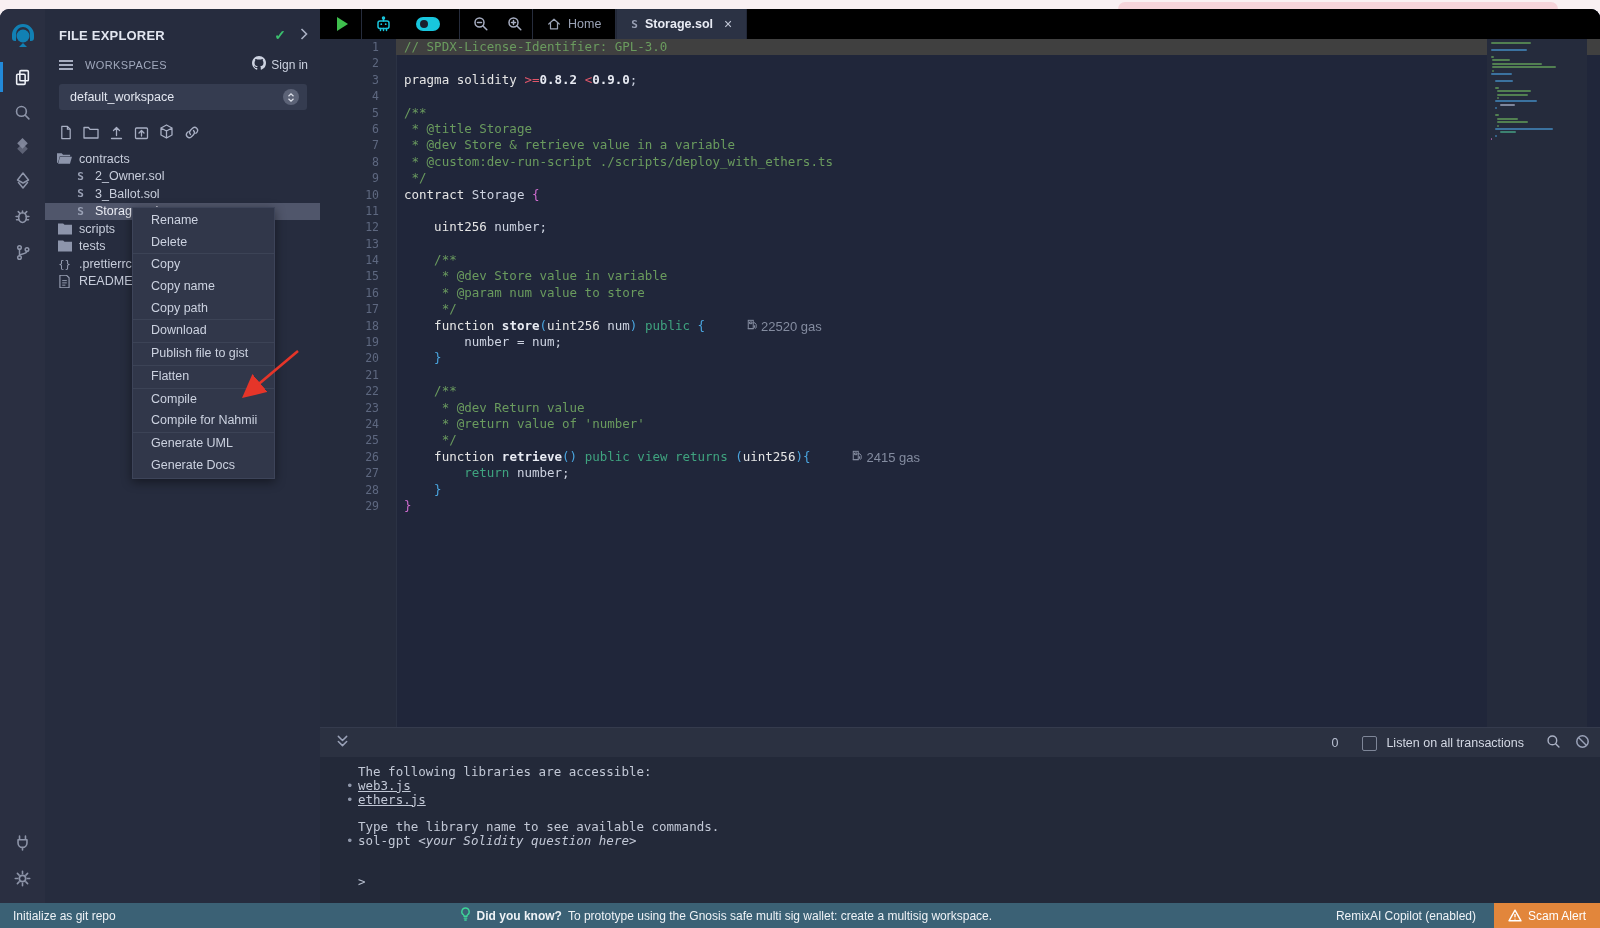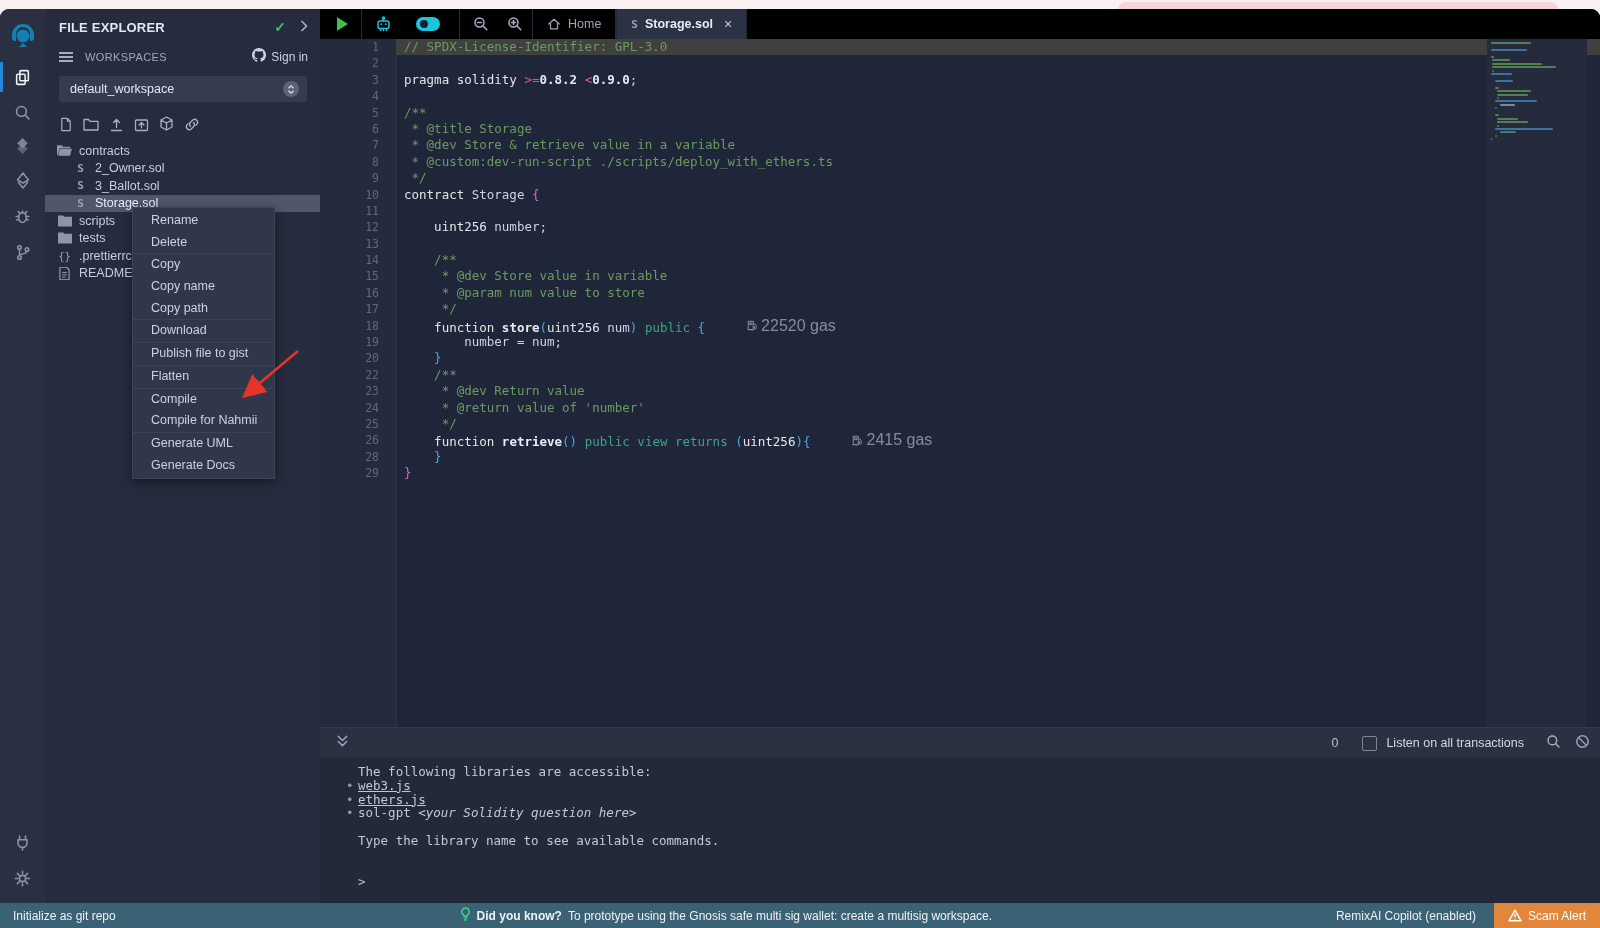--- a/index.html
+++ b/index.html
@@ -12,21 +12,21 @@
        border-radius:9px 9px 0 0;overflow:hidden;}
   
   .sidebar{position:absolute;left:0;top:0;width:45px;bottom:25px;background:#2a2f41;border-right:1px solid #1d2230;}
   .side-ic{position:absolute;left:0;width:45px;height:34px;display:flex;align-items:center;justify-content:center;}
   .side-ic svg{stroke:#8d94a8;fill:none;stroke-width:1.5;stroke-linecap:round;stroke-linejoin:round;}
   .side-ic.active svg{stroke:#eef1f7;}
   .side-ic.active::before{content:"";position:absolute;left:0;top:2px;bottom:2px;width:3px;background:#2289d8;}
   .logo-ic svg{stroke:none;fill:#1180b4;}
   
   .panel{position:absolute;left:45px;top:0;width:275px;bottom:25px;background:#262c3e;border-right:1px solid #1b2030;}
-  .panel-head{display:flex;align-items:center;padding:9px 12px 4px 14px;}
+  .panel-head{display:flex;align-items:center;padding:9px 12px 4px 14px;margin-top:8px;}
   .panel-title{font-size:13px;font-weight:bold;color:#e2e6f0;letter-spacing:.2px;flex:1;}
   .chk{color:#3bbf6e;font-size:14px;font-weight:bold;margin-right:14px;}
   .chev-r svg{stroke:#aab1c4;fill:none;stroke-width:1.6;}
   .ws-row{display:flex;align-items:center;padding:8px 12px 2px 14px;}
   .burger{width:14px;height:2px;background:#a6adc0;box-shadow:0 -4px 0 #a6adc0,0 4px 0 #a6adc0;margin-right:12px;}
   .ws-label{font-size:11px;color:#a0a8bc;letter-spacing:.4px;flex:1;}
   .signin{display:flex;align-items:center;gap:5px;font-size:12px;color:#ccd2e0;}
   .gh svg{fill:#ccd2e0;}
   .ws-select{margin:9px 13px 0 14px;height:26px;background:#353c50;border-radius:3px;display:flex;align-items:center;
     padding:0 8px 0 11px;font-size:12.5px;color:#e3e7f0;}
@@ -72,22 +72,22 @@
   .gutter-bg{position:absolute;left:0;top:0;bottom:0;width:76px;background:#252b3c;border-right:1px solid #2b3244;}
   .code-col{position:absolute;left:0;top:0;right:0;}
   .code-row{display:flex;height:16.4px;line-height:16.4px;font-family:"DejaVu Sans Mono",monospace;font-size:12.5px;white-space:pre;}
   .code-row .ln{width:59px;padding-right:17px;text-align:right;color:#5e6880;font-size:11.5px;flex:none;}
   .code-row .lt{flex:1;padding-left:8px;}
   .code-row.cur .lt{background:#404040;}
   .tk-c{color:#6a9b5e}.tk-k{color:#e5e5e5}.tk-o{color:#e0566a}
   .tk-n{color:#e8ebf3;font-weight:bold}.tk-t{color:#3fa37f}
   .tk-p1{color:#cf6ccf}.tk-p2{color:#4aa6e0}.tk-w{color:#ccd2e0}
   .tk-b{color:#e8ebf3;font-weight:bold}
-  .gas{color:#848ca0;font-family:"Liberation Sans",sans-serif;font-size:16px;margin-left:42px;
-    display:inline-flex;align-items:center;gap:4px;}
+  .gas{color:#848ca0;font-family:"Liberation Sans",sans-serif;font-size:13px;margin-left:42px;
+    display:inline-flex;align-items:flex-start;gap:4px;}
   .gas svg{stroke:#848ca0;fill:none;stroke-width:1.2;}
   .minimap{position:absolute;right:13px;top:0;bottom:0;width:100px;background:#252b3c;}
   .mm-bar{height:2px;margin-bottom:1.45px;border-radius:1px;opacity:.85;}
   
   .termbar{position:absolute;left:0;top:718px;right:0;height:30px;background:#2b3141;border-top:1px solid #353b4d;
     display:flex;align-items:center;padding:0 10px;}
   .dblchev svg{stroke:#9aa2b8;fill:none;stroke-width:1.6;stroke-linecap:round;stroke-linejoin:round;}
   .termbar .spacer{flex:1;}
   .tb-zero{font-size:12.5px;color:#b9c0d2;margin-right:24px;}
   .cb{width:13px;height:13px;border:1px solid #7e8698;border-radius:2px;margin-right:9px;flex:none;cursor:pointer;}
@@ -392,29 +392,31 @@
           <div class="code-row"><span class="ln">15</span><span class="lt"><span class="tk tk-c">     * @dev Store value in variable</span></span></div>
           <div class="code-row"><span class="ln">16</span><span class="lt"><span class="tk tk-c">     * @param num value to store</span></span></div>
           <div class="code-row"><span class="ln">17</span><span class="lt"><span class="tk tk-c">     */</span></span></div>
           <div class="code-row"><span class="ln">18</span><span class="lt"><span class="tk tk-w">    </span><span class="tk tk-k">function</span><span class="tk tk-w"> </span><span class="tk tk-b">store</span><span class="tk tk-p2">(</span><span class="tk tk-k">uint256</span><span class="tk tk-w"> num</span><span class="tk tk-p2">) </span><span class="tk tk-t">public</span><span class="tk tk-w"> </span><span class="tk tk-p2">{</span><span class="gas"><svg width="10" height="11" viewBox="0 0 12 13">
                   <rect x="1.5" y="1.5" width="6" height="10"></rect>
                   <path d="M1 11.5h7 M7.5 4.5h2l1.5 2v3.5a1 1 0 0 1-2 0V7.5"></path>
                   <path d="M3 3.5h3v2H3z"></path>
                 </svg><span>22520 gas</span></span></span></div>
           <div class="code-row"><span class="ln">19</span><span class="lt"><span class="tk tk-w">        number = num;</span></span></div>
           <div class="code-row"><span class="ln">20</span><span class="lt"><span class="tk tk-w">    </span><span class="tk tk-p2">}</span></span></div>
+          <div class="code-row"><span class="ln">21</span><span class="lt"></span></div>
           <div class="code-row"><span class="ln">22</span><span class="lt"><span class="tk tk-c">    /**</span></span></div>
           <div class="code-row"><span class="ln">23</span><span class="lt"><span class="tk tk-c">     * @dev Return value</span></span></div>
           <div class="code-row"><span class="ln">24</span><span class="lt"><span class="tk tk-c">     * @return value of 'number'</span></span></div>
           <div class="code-row"><span class="ln">25</span><span class="lt"><span class="tk tk-c">     */</span></span></div>
           <div class="code-row"><span class="ln">26</span><span class="lt"><span class="tk tk-w">    </span><span class="tk tk-k">function</span><span class="tk tk-w"> </span><span class="tk tk-b">retrieve</span><span class="tk tk-p2">()</span><span class="tk tk-w"> </span><span class="tk tk-t">public view returns</span><span class="tk tk-w"> </span><span class="tk tk-p2">(</span><span class="tk tk-k">uint256</span><span class="tk tk-p2">){</span><span class="gas"><svg width="10" height="11" viewBox="0 0 12 13">
                   <rect x="1.5" y="1.5" width="6" height="10"></rect>
                   <path d="M1 11.5h7 M7.5 4.5h2l1.5 2v3.5a1 1 0 0 1-2 0V7.5"></path>
                   <path d="M3 3.5h3v2H3z"></path>
                 </svg><span>2415 gas</span></span></span></div>
+          <div class="code-row"><span class="ln">27</span><span class="lt"><span class="tk tk-w">        </span><span class="tk tk-t">return</span><span class="tk tk-w"> number;</span></span></div>
           <div class="code-row"><span class="ln">28</span><span class="lt"><span class="tk tk-w">    </span><span class="tk tk-p2">}</span></span></div>
           <div class="code-row"><span class="ln">29</span><span class="lt"><span class="tk tk-p1">}</span></span></div>
         </div>
       <div class="minimap" id="minimap">
           <div style="position: absolute; top: 3px; left: 4px; right: 4px;">
             <div class="mm-bar" style="width: 40.25px; margin-left: 0px; background: rgb(90, 143, 85);"></div>
             <div class="mm-bar" style="width: 0px; margin-left: 0px; background: transparent;"></div>
             <div class="mm-bar" style="width: 35.65px; margin-left: 0px; background: rgb(63, 127, 176);"></div>
             <div class="mm-bar" style="width: 0px; margin-left: 0px; background: transparent;"></div>
             <div class="mm-bar" style="width: 3.45px; margin-left: 0px; background: rgb(90, 143, 85);"></div>
@@ -469,22 +471,22 @@
           </svg>
       </span>
     </div>
 
     <div class="termout">
       <div class="term-line">The following libraries are accessible:</div>
       <div id="term-libs">
           <div class="term-line bullet"><span class="term-link">web3.js</span></div>
           <div class="term-line bullet"><span class="term-link">ethers.js</span></div>
         </div>
+      <div class="term-line term-hint">Type the library name to see available commands.</div>
       <div class="term-line bullet"><span>sol-gpt </span><span class="solgpt-hint">&lt;your Solidity question here&gt;</span></div>
-      <div class="term-line term-hint">Type the library name to see available commands.</div>
       <div class="term-line term-prompt">&gt;</div>
     </div>
   </div>
 
   <div class="statusbar">
     <span class="sb-left">Initialize as git repo</span>
     <span class="sb-center">
       <span class="bulb">
         <svg width="11" height="14" viewBox="0 0 12 15">
             <path d="M6 1a4 4 0 0 1 2.3 7.3c-.6.5-.8 1-.8 1.7h-3c0-.7-.2-1.2-.8-1.7A4 4 0 0 1 6 1z M4.7 12h2.6 M5.2 14h1.6"></path>

